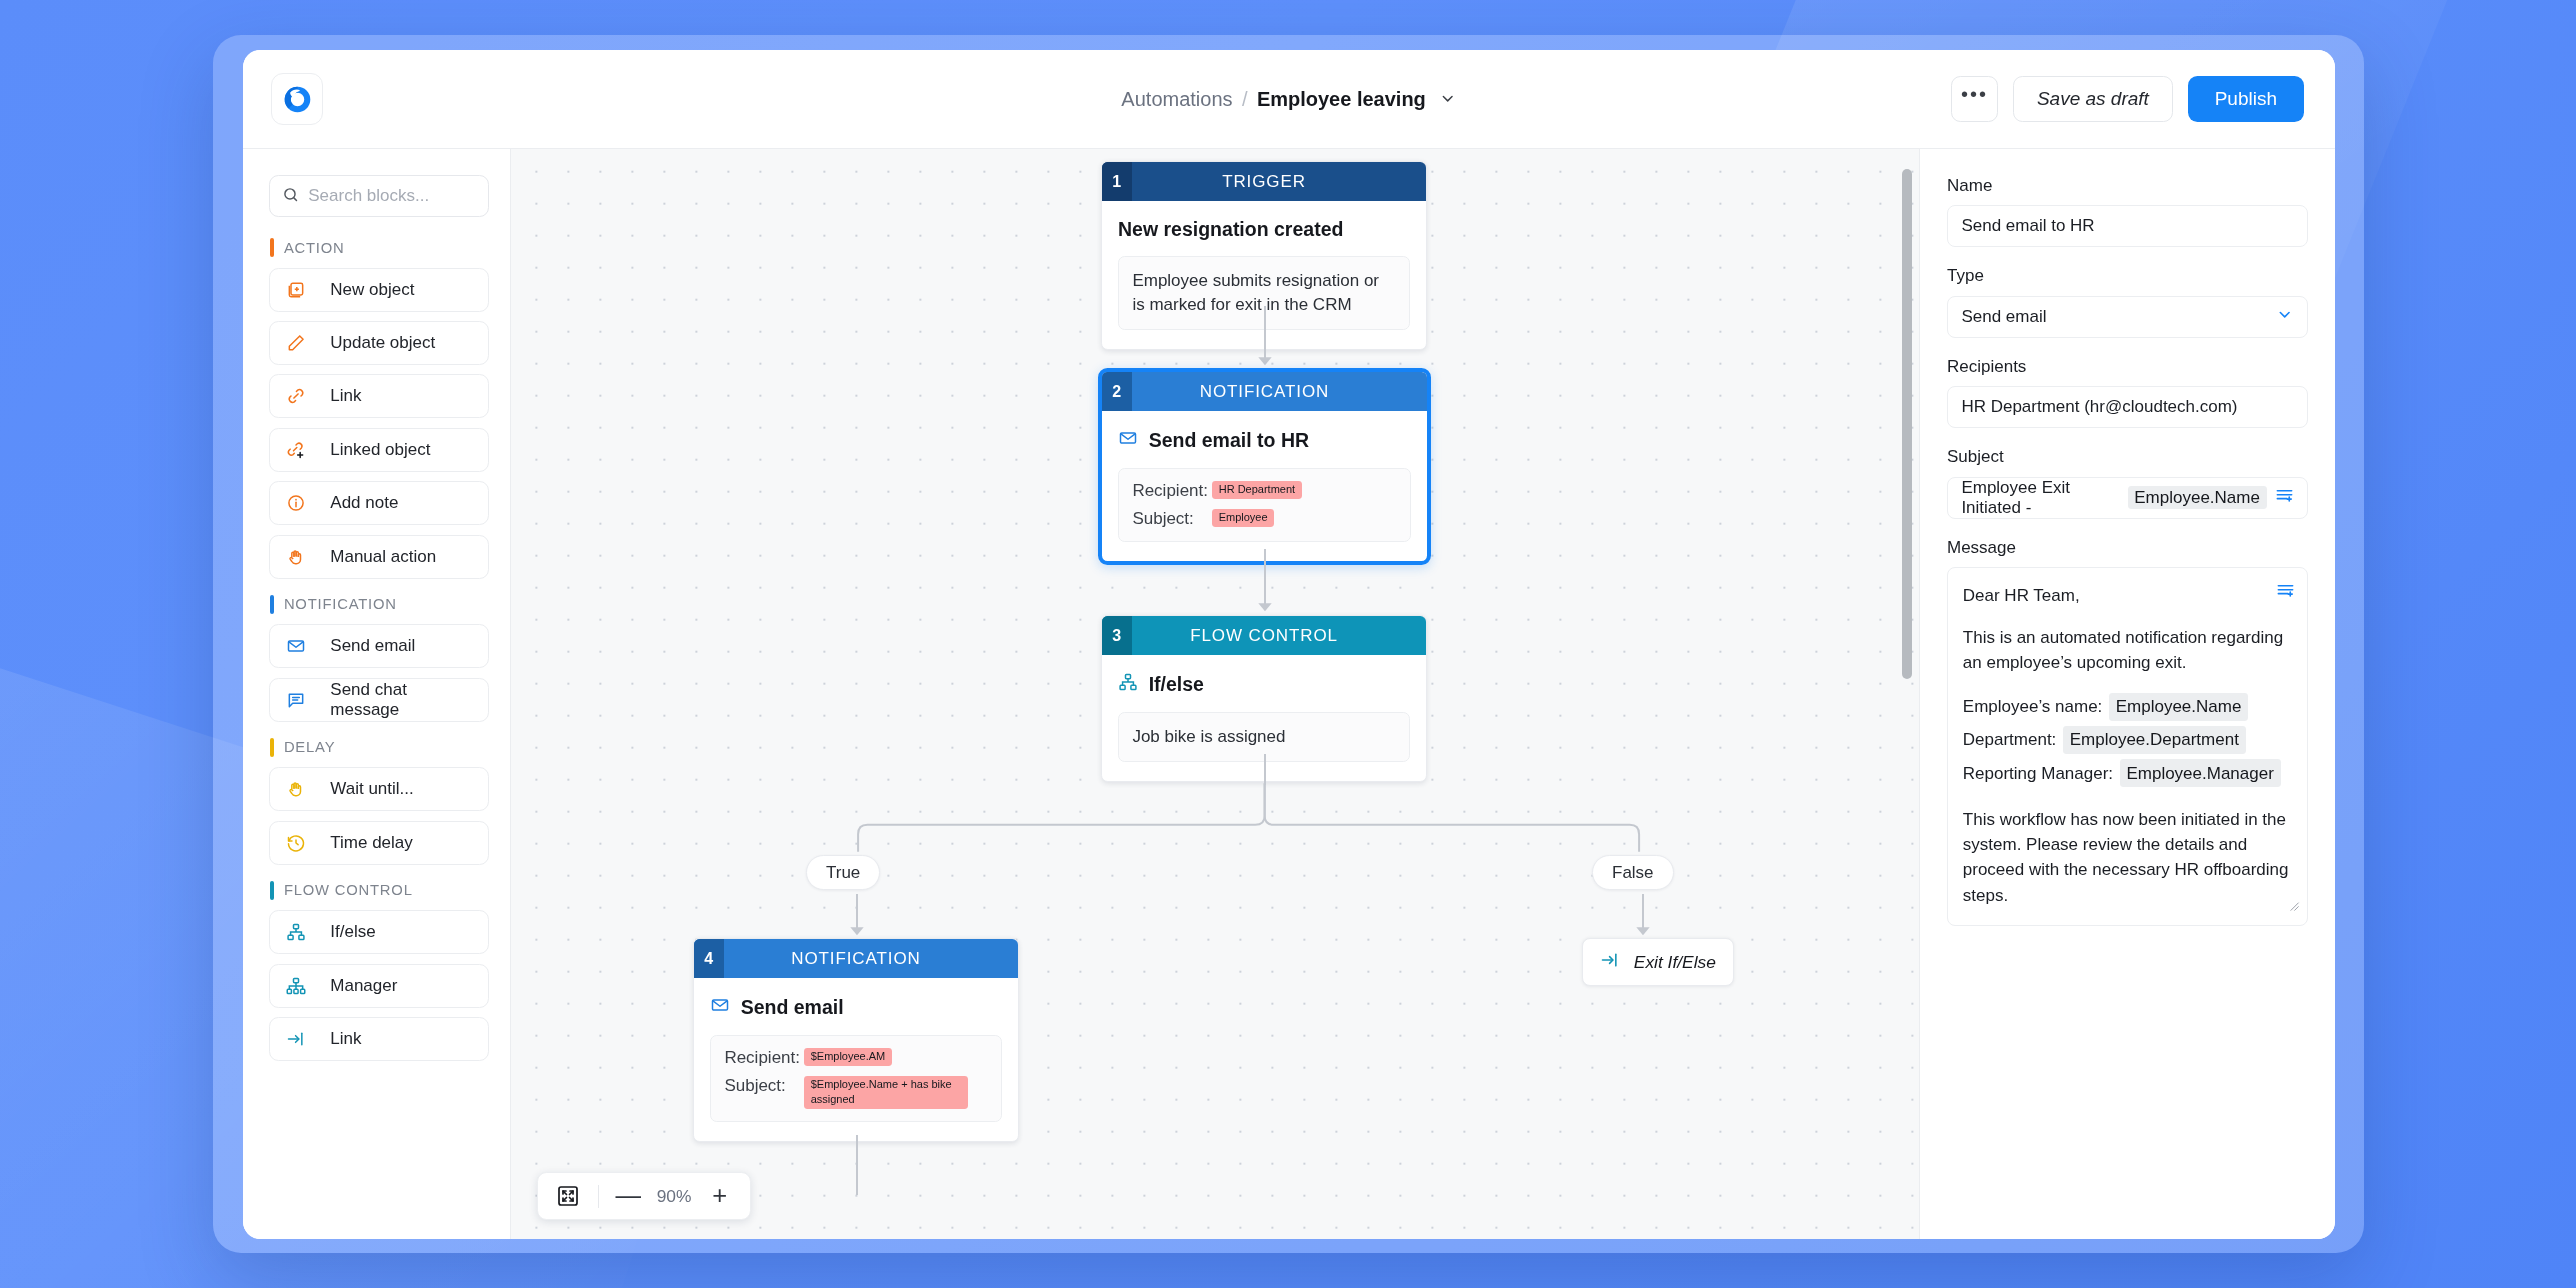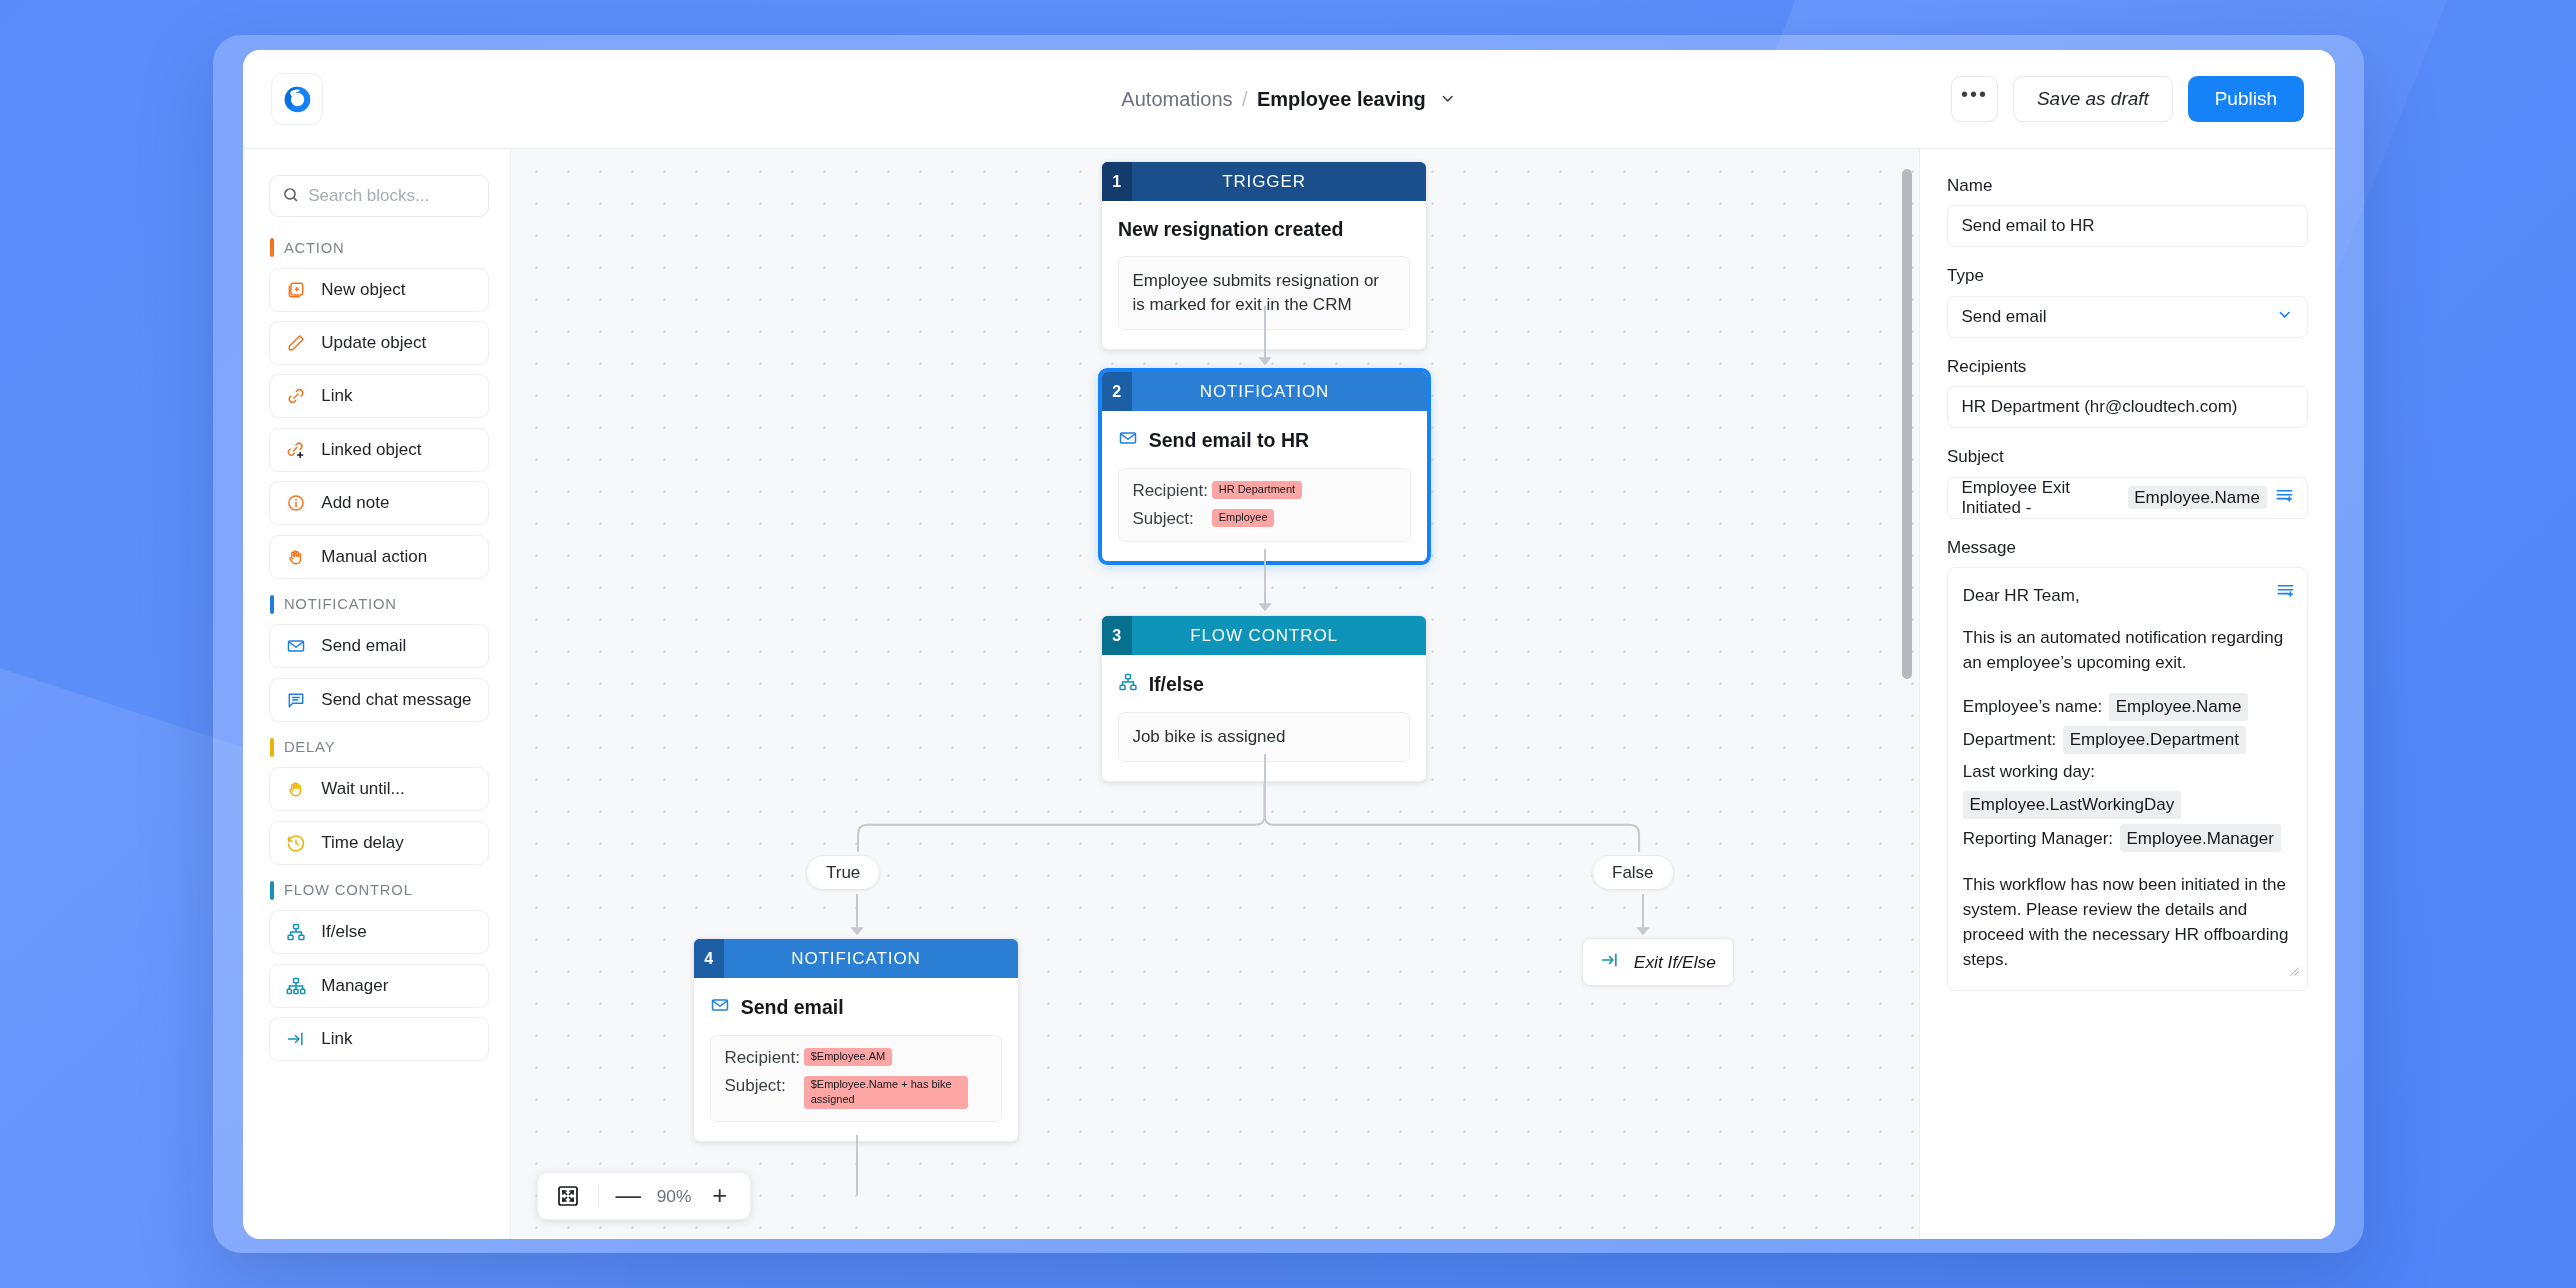--- a/index.html
+++ b/index.html
@@ -104,21 +104,21 @@
   }
   #search-input::placeholder { color: #a6abb4; }
   .group-head {
     display: flex; align-items: center; gap: 9.4px;
     margin: 16px 0 10.7px 1.3px;
   }
   .group-bar { width: 4.7px; height: 19px; border-radius: 2.7px; }
   .group-label { font-size: 14.8px; letter-spacing: 0.8px; color: #7e848e; font-weight: 400; }
   .block-item {
     height: 44px; border: 1.3px solid #ebedf0; border-radius: 9.4px;
-    display: flex; align-items: center; gap: 14px; padding: 0 14.8px;
+    display: flex; align-items: center; gap: 23px; padding: 0 14.8px;
     margin-bottom: 9.4px; cursor: pointer; background: #fff;
   }
   .block-label { font-size: 17px; color: #22252b; }
   .block-ico { width: 23px; height: 23px; display:flex; align-items:center; justify-content:center; flex-shrink:0; }
 
   
   #canvas {
     flex: 1; position: relative; overflow: hidden;
     background-color: #f7f8f9;
     background-image: radial-gradient(#cdd2da 1.5px, transparent 1.5px);
@@ -655,24 +655,20 @@
           <div class="msg-p">Dear HR Team,</div>
           <div class="msg-p">This is an automated notification regarding an employee’s upcoming exit.</div>
           <div class="msg-kv">
             <span>Employee’s name:</span>
             <span class="token">Employee.Name</span>
           </div>
           <div class="msg-kv">
             <span>Department:</span>
             <span class="token">Employee.Department</span>
           </div>
-          <div class="msg-kv">
-            <span>Last working day:</span>
-            <span class="token">Employee.LastWorkingDay</span>
-          </div>
           <div class="msg-kv" style="margin-bottom:20px;">
             <span>Reporting Manager:</span>
             <span class="token">Employee.Manager</span>
           </div>
           <div>This workflow has now been initiated in the system. Please review the details and proceed with the necessary HR offboarding steps.</div>
           <span class="resize-grip">
             <svg width="14.8" height="14.8" viewBox="0 0 24 24" stroke="#9aa0a8" stroke-width="1.6" stroke-linecap="round">
                 <path d="M20 8L8 20M20 14l-6 6"></path>
               </svg>
           </span>

